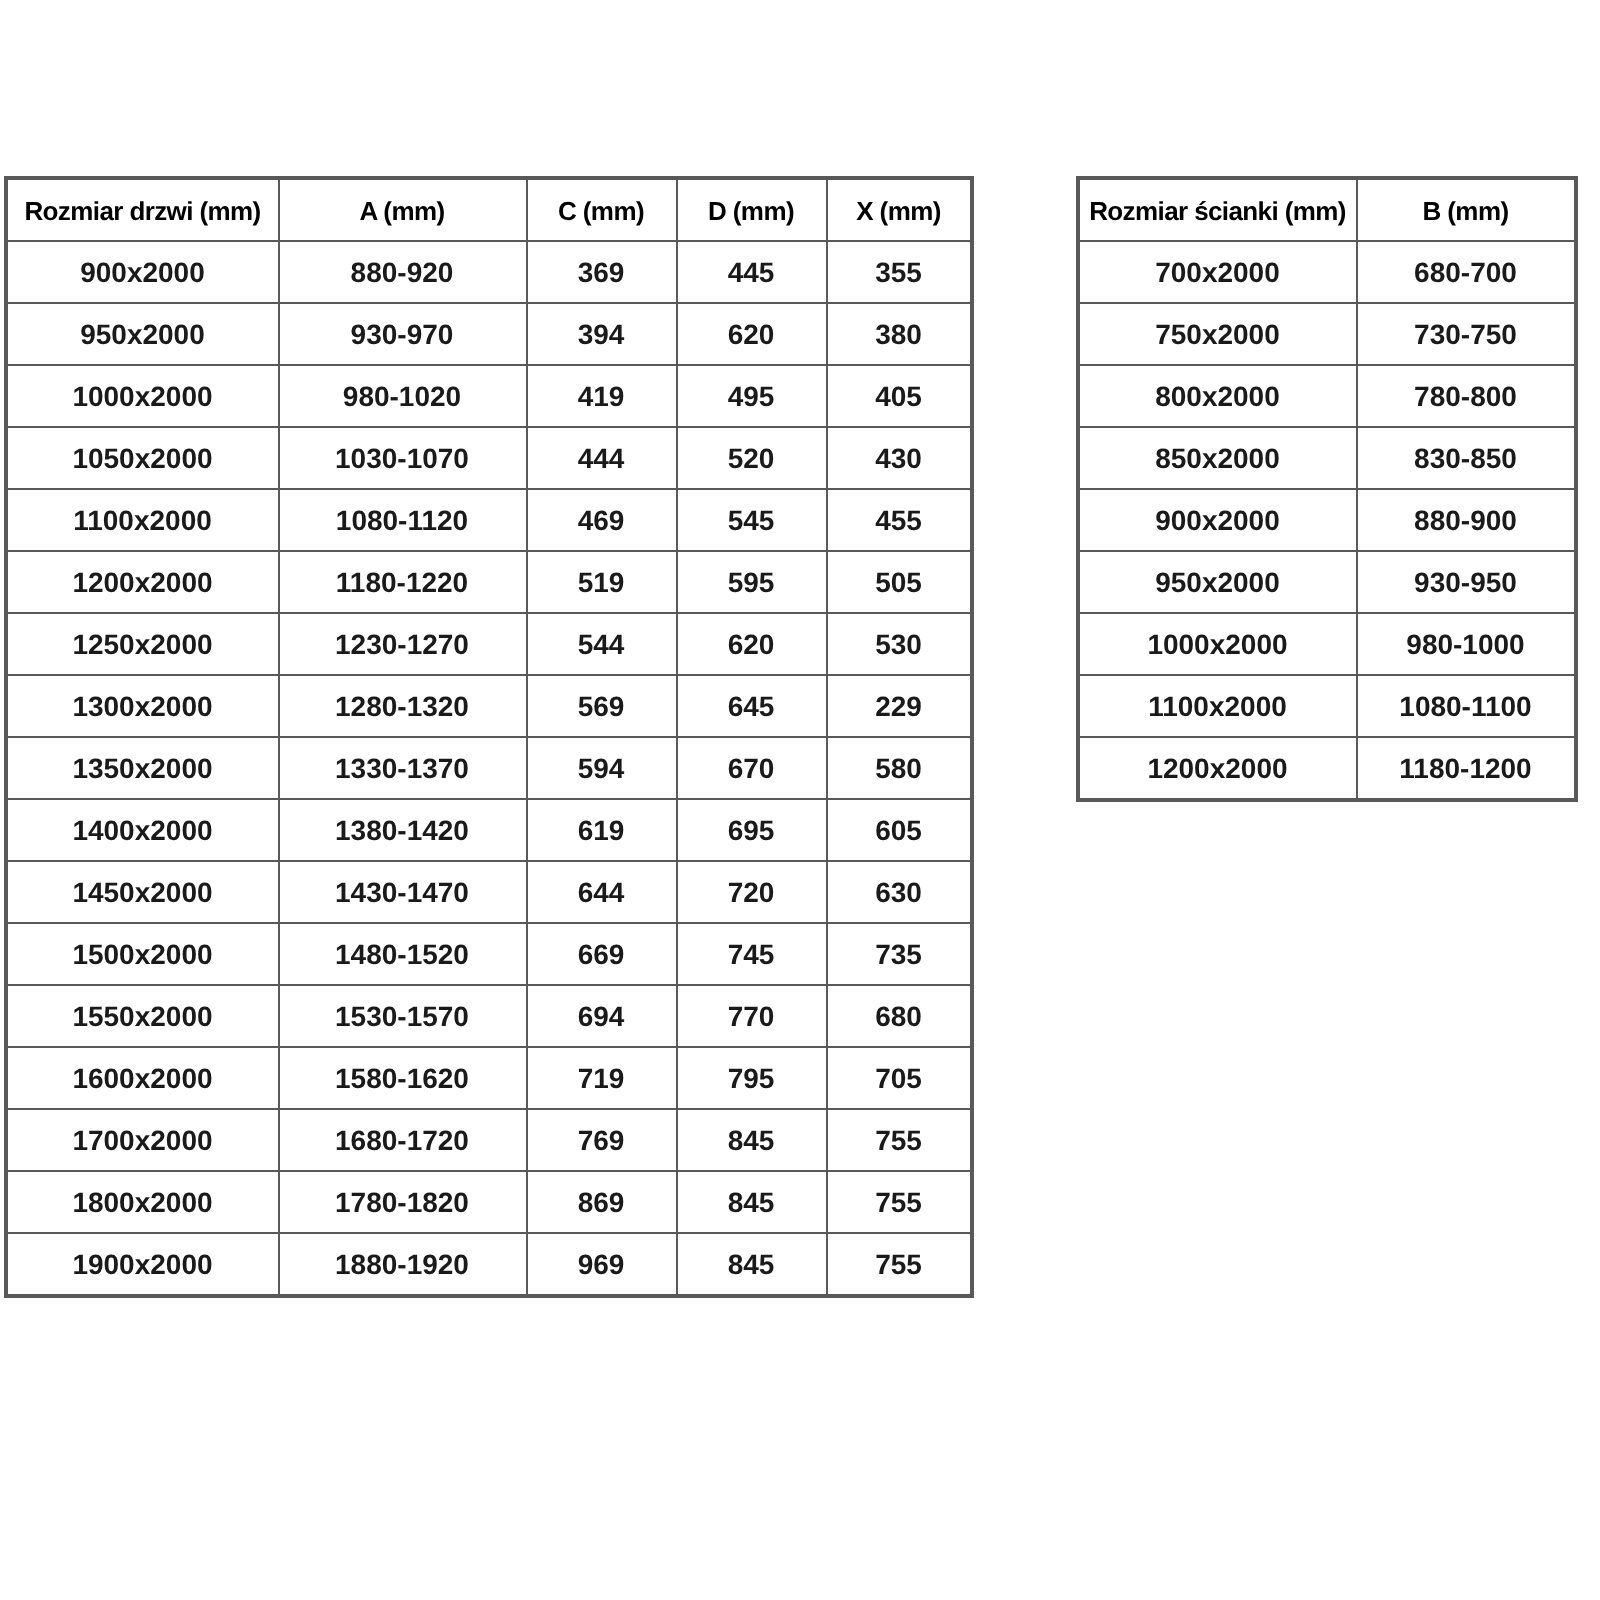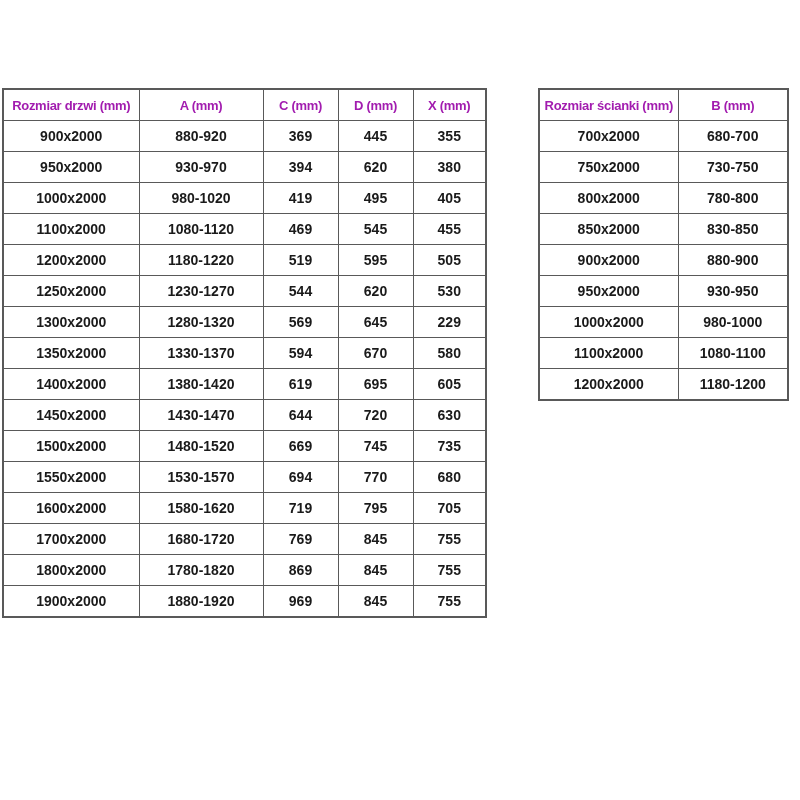--- a/index.html
+++ b/index.html
@@ -30,21 +30,21 @@
     vertical-align: middle;
     height: 30px;
     padding: 0 2px;
     white-space: nowrap;
     overflow: hidden;
   }
   table.spec-table th {
     font-size: 13px;
     font-weight: bold;
     letter-spacing: -0.3px;
-    color: #a21caf;
+    color: #000000;
   }
   table.spec-table td {
     font-size: 14px;
     font-weight: bold;
     color: #1a1a1a;
   }
   #doors-table {
     left: 2px;
     top: 88px;
     width: 483px;
@@ -100,20 +100,27 @@
           <td>380</td>
         </tr>
         <tr>
           <td>1000x2000</td>
           <td>980-1020</td>
           <td>419</td>
           <td>495</td>
           <td>405</td>
         </tr>
         <tr>
+          <td>1050x2000</td>
+          <td>1030-1070</td>
+          <td>444</td>
+          <td>520</td>
+          <td>430</td>
+        </tr>
+        <tr>
           <td>1100x2000</td>
           <td>1080-1120</td>
           <td>469</td>
           <td>545</td>
           <td>455</td>
         </tr>
         <tr>
           <td>1200x2000</td>
           <td>1180-1220</td>
           <td>519</td>

